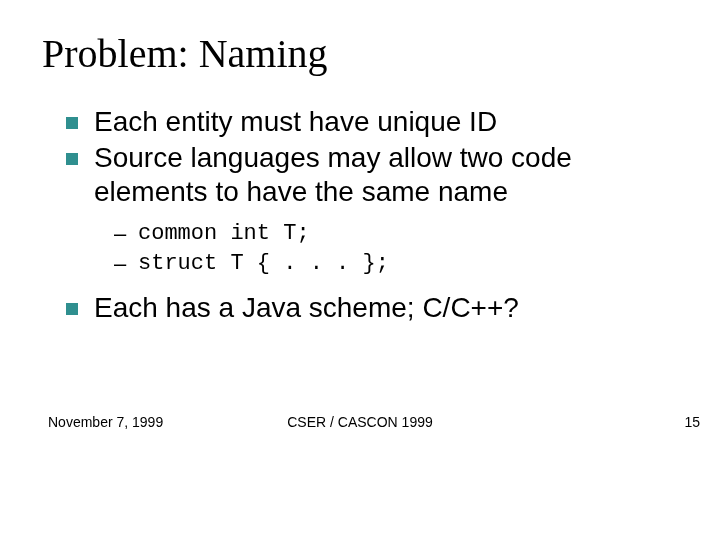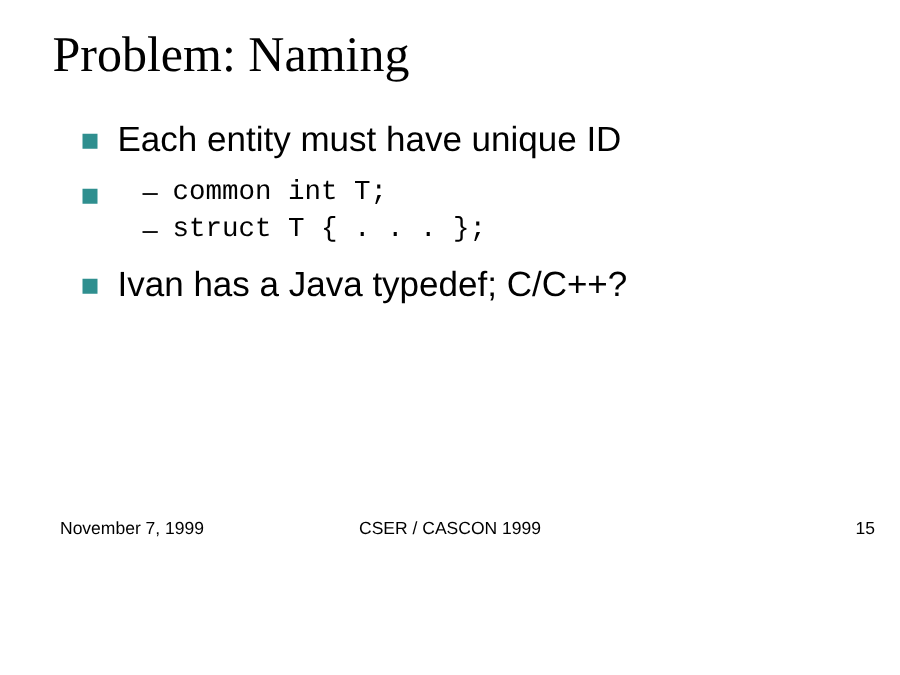--- a/index.html
+++ b/index.html
@@ -10,21 +10,21 @@
     background: #ffffff;
     font-family: Arial, Helvetica, sans-serif;
     color: #000;
     overflow: hidden;
   }
   .slide {
     position: relative;
     box-sizing: border-box;
     width: 720px;
     height: 452px;
-    padding: 18px 42px 0 42px;
+    padding: 28px 42px 0 42px;
   }
   .title {
     font-family: "Times New Roman", Times, serif;
     font-size: 40px;
     font-weight: 400;
     margin: 2px 0 28px 0;
     color: #000;
   }
   ul.outer {
     list-style: none;
@@ -97,27 +97,28 @@
 
 <div class="slide">
 
   <h1 class="title">Problem: Naming</h1>
 
   <ul class="outer">
     <li>
       <span>Each entity must have unique ID</span>
     </li>
     <li>
+      <span>Source languages may allow two code elements to have the same name</span>
       <ul class="inner">
         <li>common int T;</li>
         <li>struct T { . . . };</li>
       </ul>
     </li>
     <li>
-      <span>Ivan has a Java typedef; C/C++?</span>
+      <span>Each has a Java scheme; C/C++?</span>
     </li>
   </ul>
 
   <div class="footer">
     <span class="date">November 7, 1999</span>
     <span class="center">CSER / CASCON 1999</span>
     <span class="pagenum">15</span>
   </div>
 
 </div>

